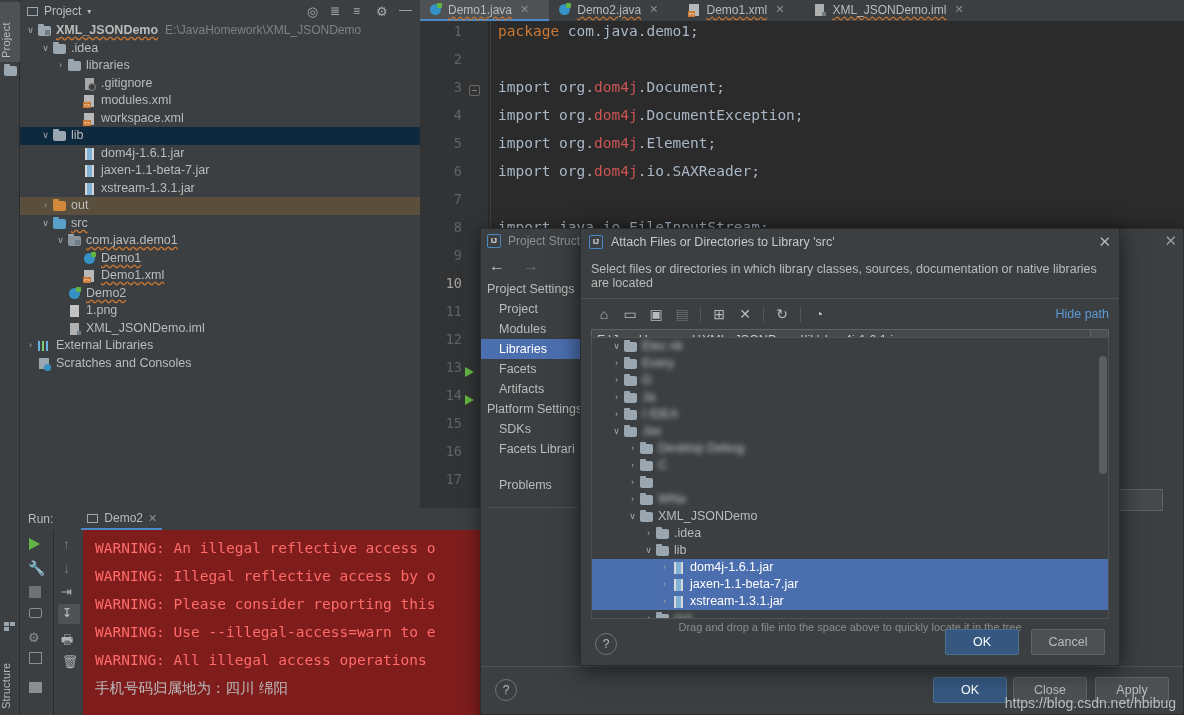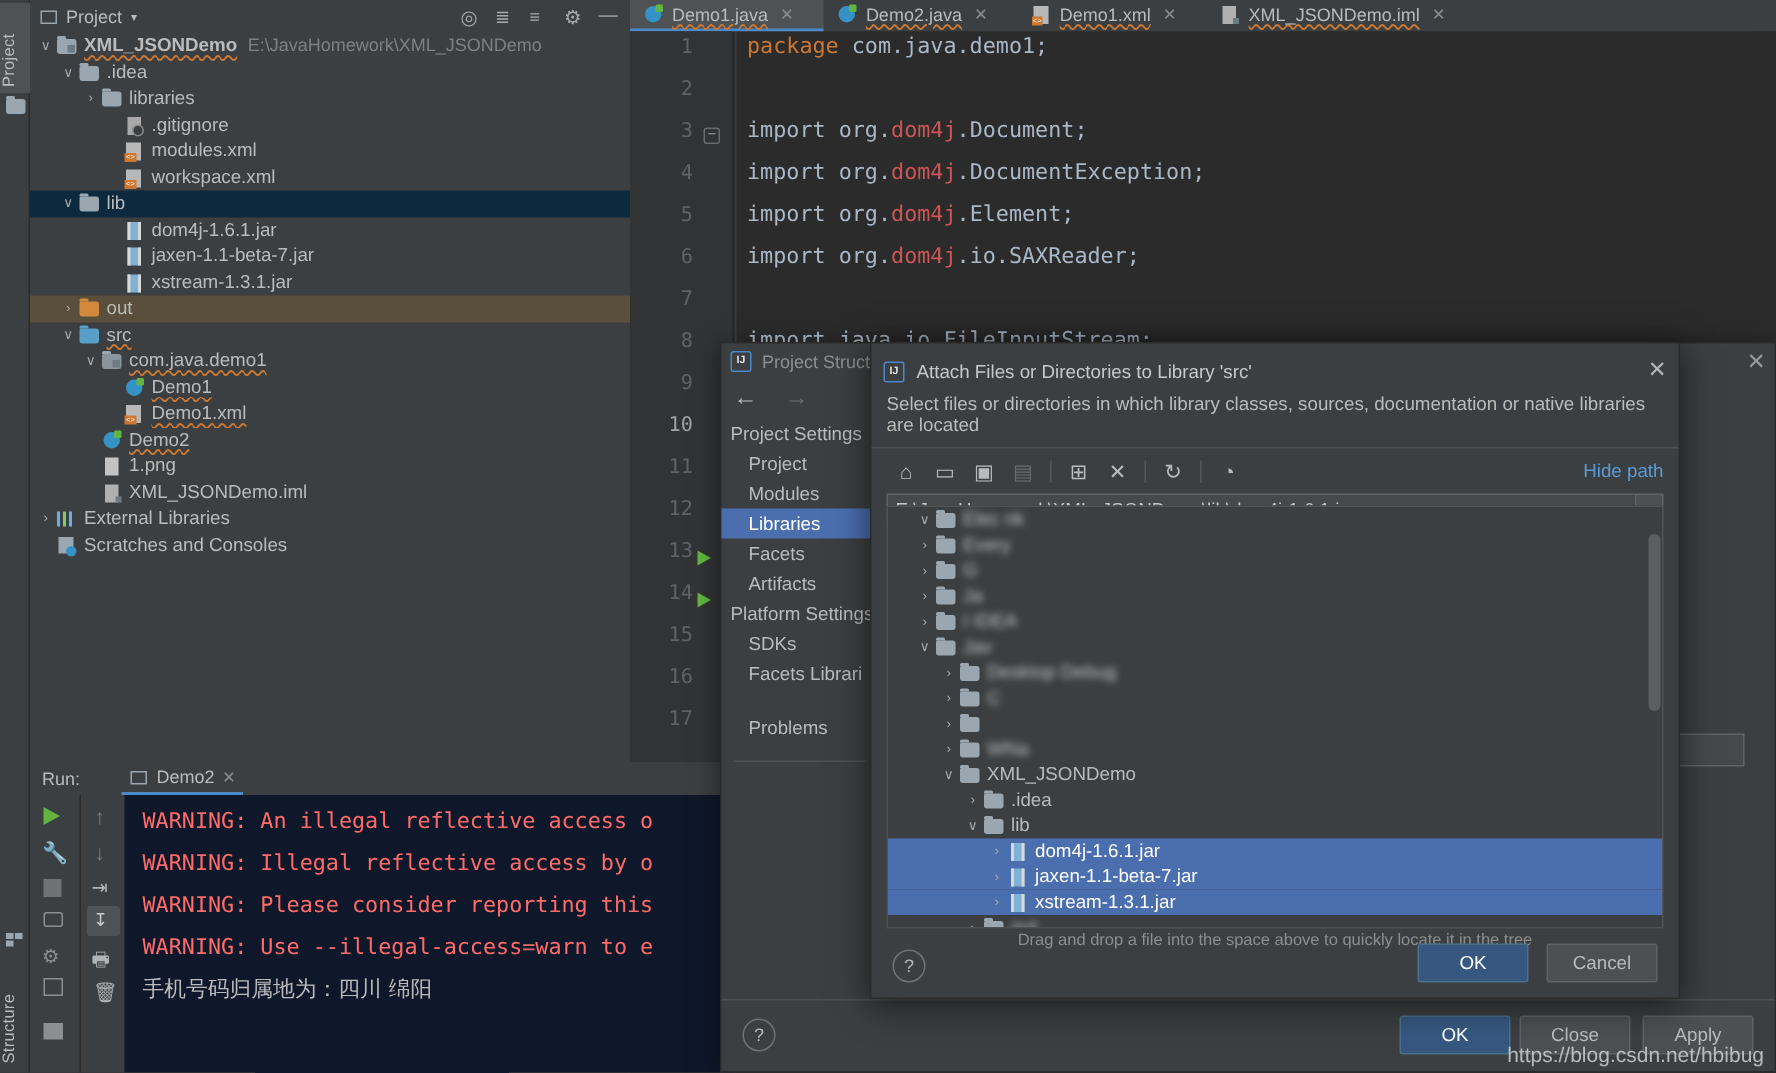--- a/index.html
+++ b/index.html
@@ -85,21 +85,21 @@
   
   #markers { position:absolute; right:0; top:21px; width:12px; bottom:0; background:#2b2b2b; }
   .mk { position:absolute; right:1px; width:7px; height:3px; }
 
   
   #run-panel { position:absolute; left:20px; top:508px; width:460px; height:207px; background:#3c3f41; }
   #run-head { height:22px; display:flex; align-items:center; padding-left:8px; gap:16px; font-size:12px; }
   #run-head .runtab { display:flex; align-items:center; gap:5px; margin-left:12px; padding:0 5px; height:22px; border-bottom:2px solid #4a88c7; }
   #run-left-tools { position:absolute; left:0; top:22px; width:34px; bottom:0; background:#3c3f41; border-right:1px solid #2b2b2b; }
   #run-mid-tools { position:absolute; left:35px; top:22px; width:28px; bottom:0; background:#3c3f41; }
-  #console { position:absolute; left:63px; top:22px; right:0; bottom:0; background:#0f172a; overflow:hidden;
+  #console { position:absolute; left:63px; top:22px; right:0; bottom:0; background:#7f1d1d; overflow:hidden;
              font-family:"DejaVu Sans Mono", monospace; font-size:14.5px; padding-top:4px; }
   .conline { white-space:nowrap; padding-left:12px; height:28px; line-height:28px; color:#ff6b68; }
   .conline.cn { color:#bbbbbb; font-family:"DejaVu Sans", sans-serif; font-size:14.5px; }
 
   
   #ps-dialog { position:absolute; left:480px; top:228px; width:704px; height:487px; background:#3c3f41;
                border:1px solid #2b2b2b; box-shadow:0 3px 16px rgba(0,0,0,.5); }
   #ps-title { height:24px; display:flex; align-items:center; padding:0 6px; gap:7px; color:#8f8f8f; font-size:12px; }
   #ps-title .x { margin-left:auto; color:#9a9a9a; font-size:15px; }
   #ps-nav { height:26px; display:flex; align-items:center; gap:18px; padding-left:8px; color:#bbb; font-size:16px; }
@@ -117,21 +117,21 @@
   .btn { height:26px; min-width:74px; border:1px solid #5e6363; background:#4c5052; color:#bbbbbb;
          font-size:12.5px; text-align:center; line-height:24px; border-radius:2px; display:inline-block; }
   .btn.primary { background:#365880; border-color:#4a708b; color:#ffffff; }
   #ps-ok { position:absolute; right:176px; bottom:11px; }
   #ps-close { position:absolute; right:96px; bottom:11px; }
   #ps-apply { position:absolute; right:14px; bottom:11px; }
 
   
   #af-dialog { position:absolute; left:580px; top:228px; width:540px; height:438px; background:#3c3f41;
                border:1px solid #2b2b2b; box-shadow:0 4px 22px rgba(0,0,0,.6); }
-  #af-title { height:26px; display:flex; align-items:flex-end; padding:0 8px; gap:8px; color:#c8c8c8; font-size:12.5px; }
+  #af-title { height:26px; display:flex; align-items:center; padding:0 8px; gap:8px; color:#c8c8c8; font-size:12.5px; }
   #af-title .x { margin-left:auto; color:#b5b5b5; font-size:15px; }
   .ij-logo { width:14px; height:14px; background:#3c3f41; border:1.6px solid #4a88c7; border-radius:2px; position:relative; flex:0 0 14px; }
   .ij-logo:after { content:"IJ"; position:absolute; inset:0; color:#e8e8e8; font-size:7px; font-weight:bold;
                    text-align:center; line-height:11px; font-family:"Liberation Sans",sans-serif; }
   #af-sub { padding:7px 10px 8px 10px; font-size:12.5px; color:#bbbbbb; border-bottom:1px solid #4f5254; }
   #af-tools { height:30px; display:flex; align-items:center; padding:0 10px; gap:0; }
   #af-tools .tb { width:26px; height:22px; display:flex; align-items:center; justify-content:center; }
   #af-tools .divider { width:1px; height:15px; background:#545759; margin:0 5px; }
   #af-hidepath { margin-left:auto; color:#5a9bd5; font-size:12.5px; }
   #af-pathrow { margin:0 10px; height:22px; background:#45494a; border:1px solid #5e6363; display:flex; align-items:center; }
@@ -427,20 +427,21 @@
       <span style="position:absolute;left:4px;top:2px;color:#c8cccd;font-size:12px;">↧</span>
     </div>
     <div style="position:absolute;left:6px;top:100px;color:#b0b4b6;font-size:13px;">🖶</div>
     <div style="position:absolute;left:7px;top:124px;color:#b0b4b6;font-size:13px;">🗑</div>
   </div>
   <div id="console">
       <div class="conline">WARNING: An illegal reflective access o</div>
       <div class="conline">WARNING: Illegal reflective access by o</div>
       <div class="conline">WARNING: Please consider reporting this</div>
       <div class="conline">WARNING: Use --illegal-access=warn to e</div>
+      <div class="conline">WARNING: All illegal access operations</div>
       <div class="conline cn">手机号码归属地为：四川 绵阳</div>
     </div>
 </div>
 
 <div id="ps-dialog">
   <div id="ps-title">
     <span class="ij-logo"></span>
     <span>Project Structu</span>
     <span class="x">✕</span>
   </div>

